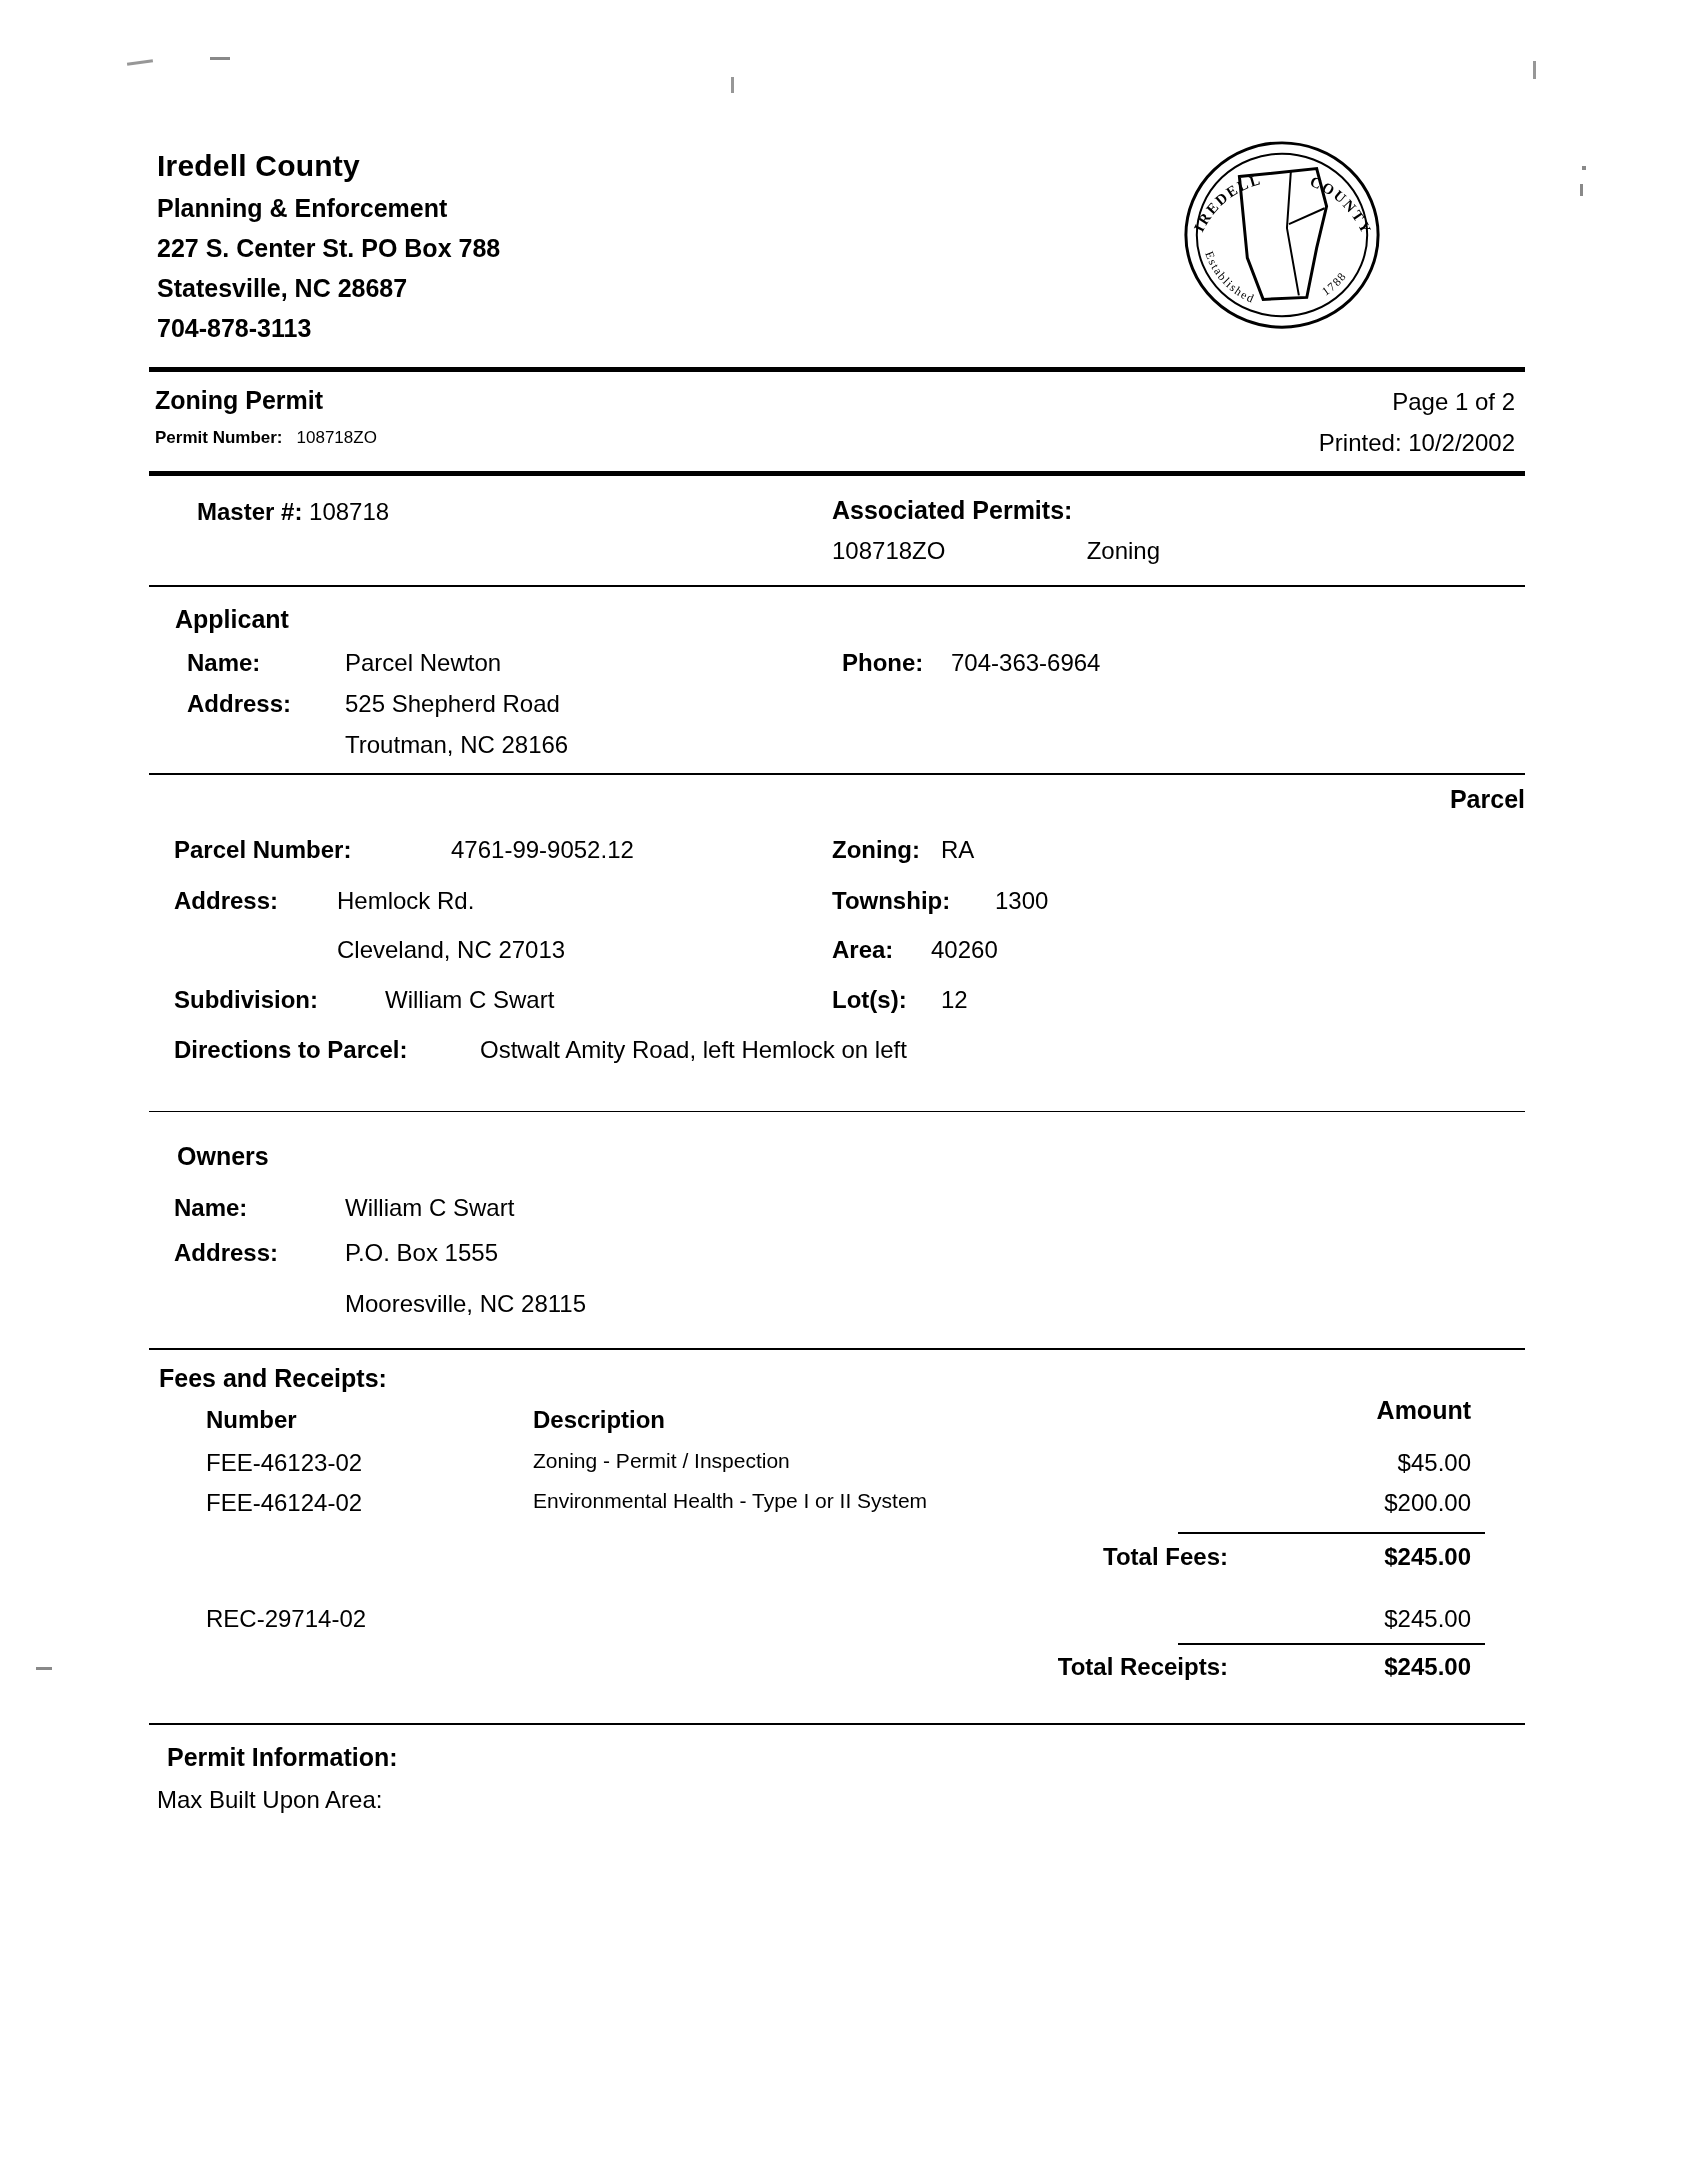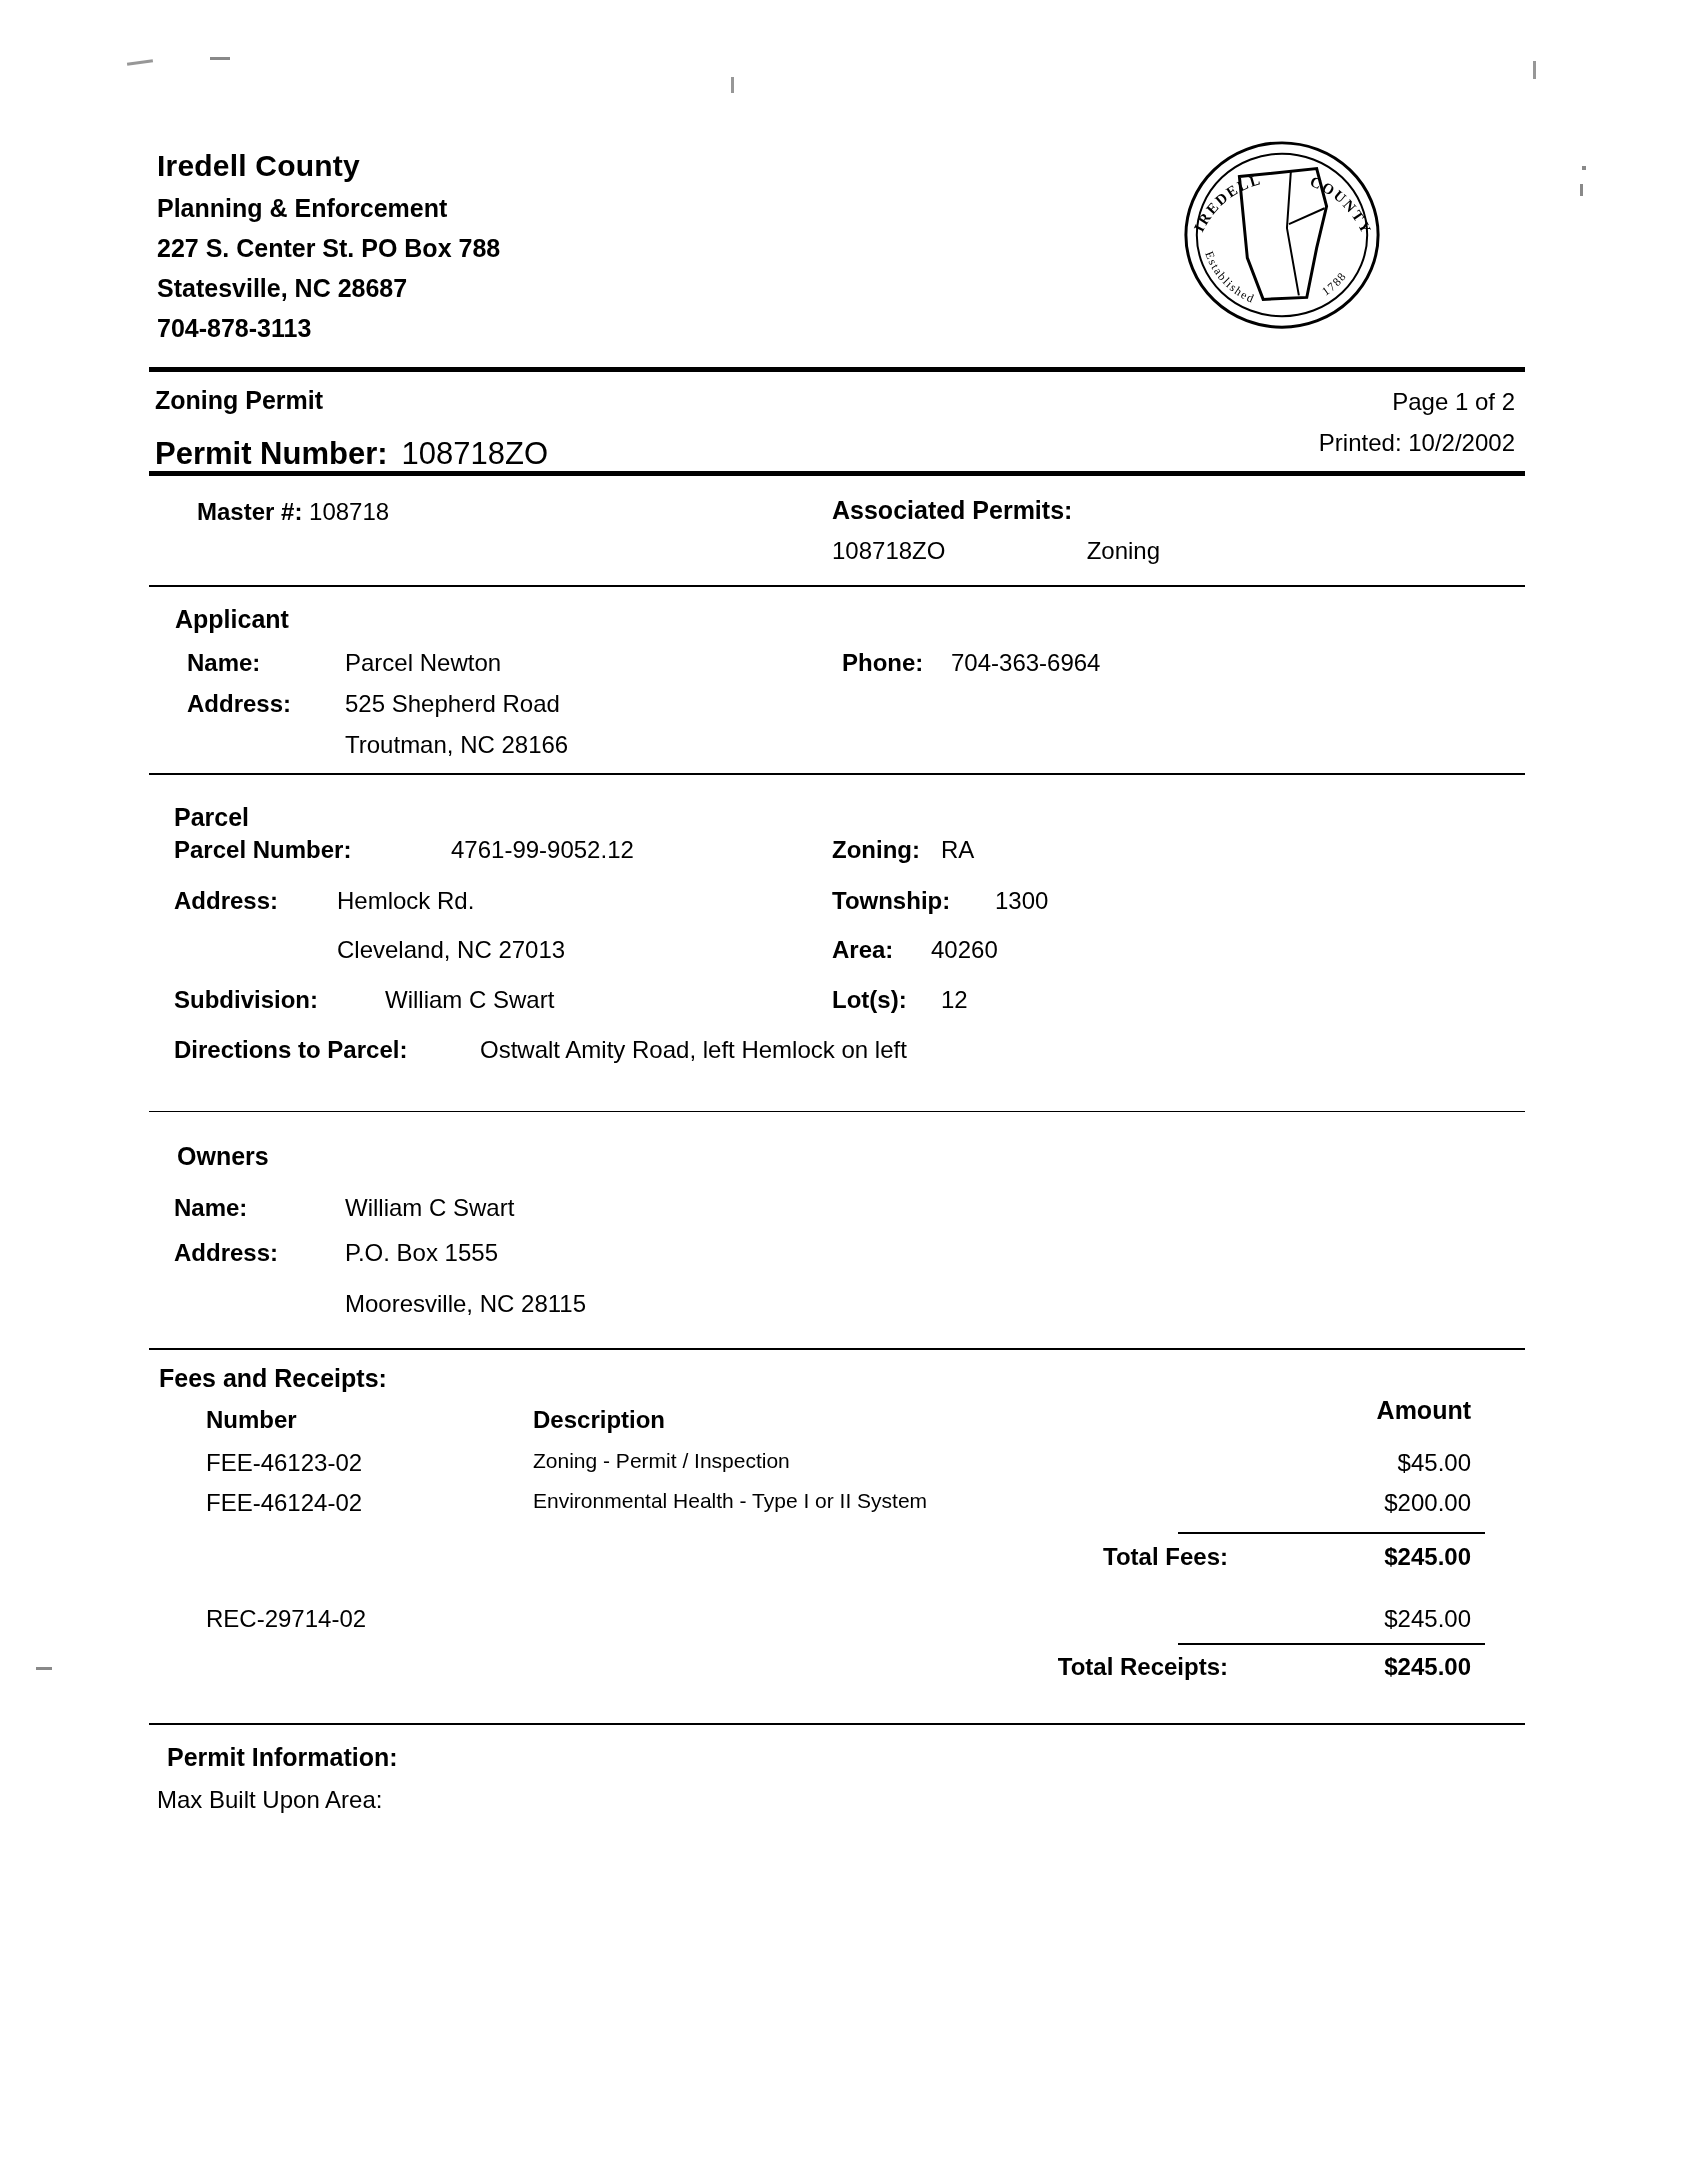--- a/index.html
+++ b/index.html
@@ -83,23 +83,22 @@
     position: absolute;
     left: 6px;
     top: 14px;
     font-size: 25px;
     font-weight: bold;
   }
   .title-left-2 {
     position: absolute;
     left: 6px;
     top: 56px;
-    font-size: 31px;
-    font-weight: bold;
-    margin-top: 8px;
+    font-size: 17px;
+    font-weight: bold;
   }
   .title-left-2 .val {
     font-weight: normal;
     padding-left: 14px;
   }
   .title-right-1 {
     position: absolute;
     right: 10px;
     top: 16px;
     font-size: 24px;
@@ -176,22 +175,23 @@
     position: absolute;
     left: 802px;
     top: 62px;
     font-size: 24px;
   }
 
   
   .parcel {
     position: relative;
     height: 285px;
-    padding-top: 28px;
-    box-sizing: border-box;
+    padding-top: 10px;
+    box-sizing: border-box;
+    text-align: right;
   }
   .parcel .sec-head { margin-left: 25px; }
   .p-lbl { position: absolute; left: 25px; font-size: 24px; font-weight: bold; }
   .p-val { position: absolute; font-size: 24px; }
   .p-rlbl { position: absolute; left: 683px; font-size: 24px; font-weight: bold; }
   .p-rval { position: absolute; font-size: 24px; }
 
   
   .owners {
     position: relative;

